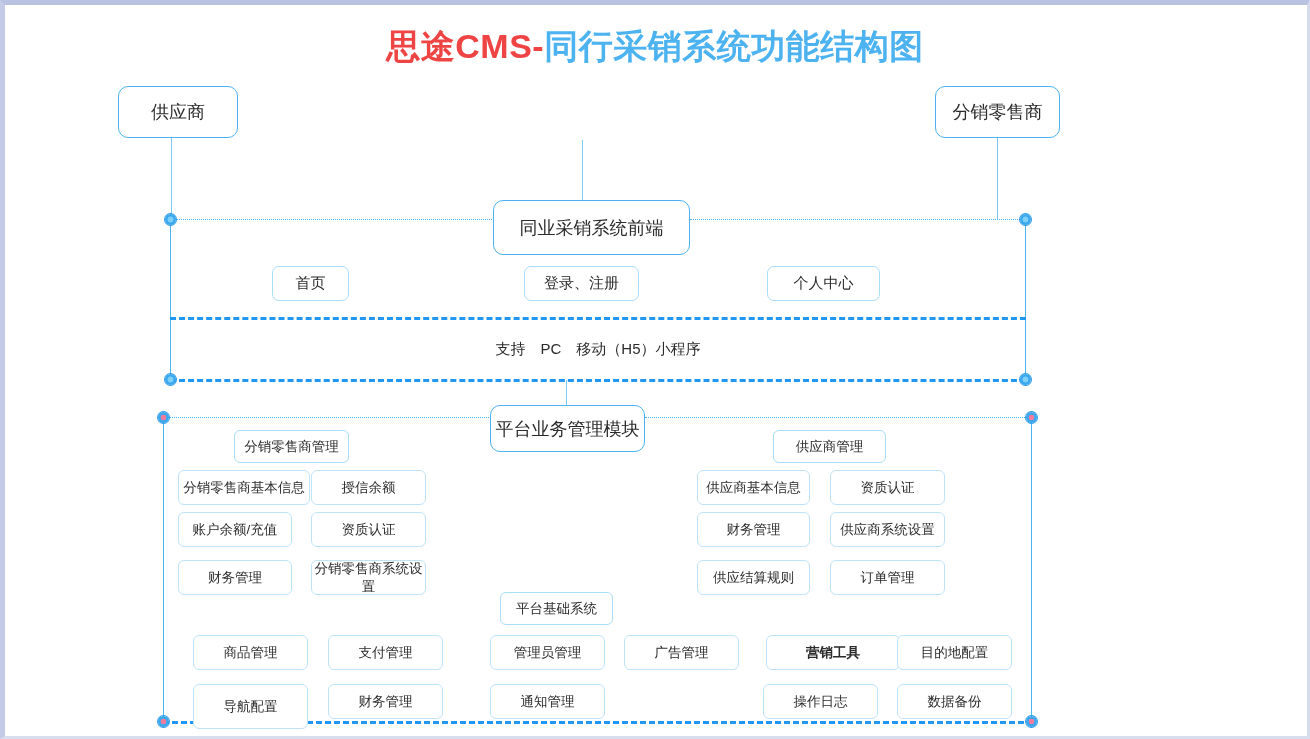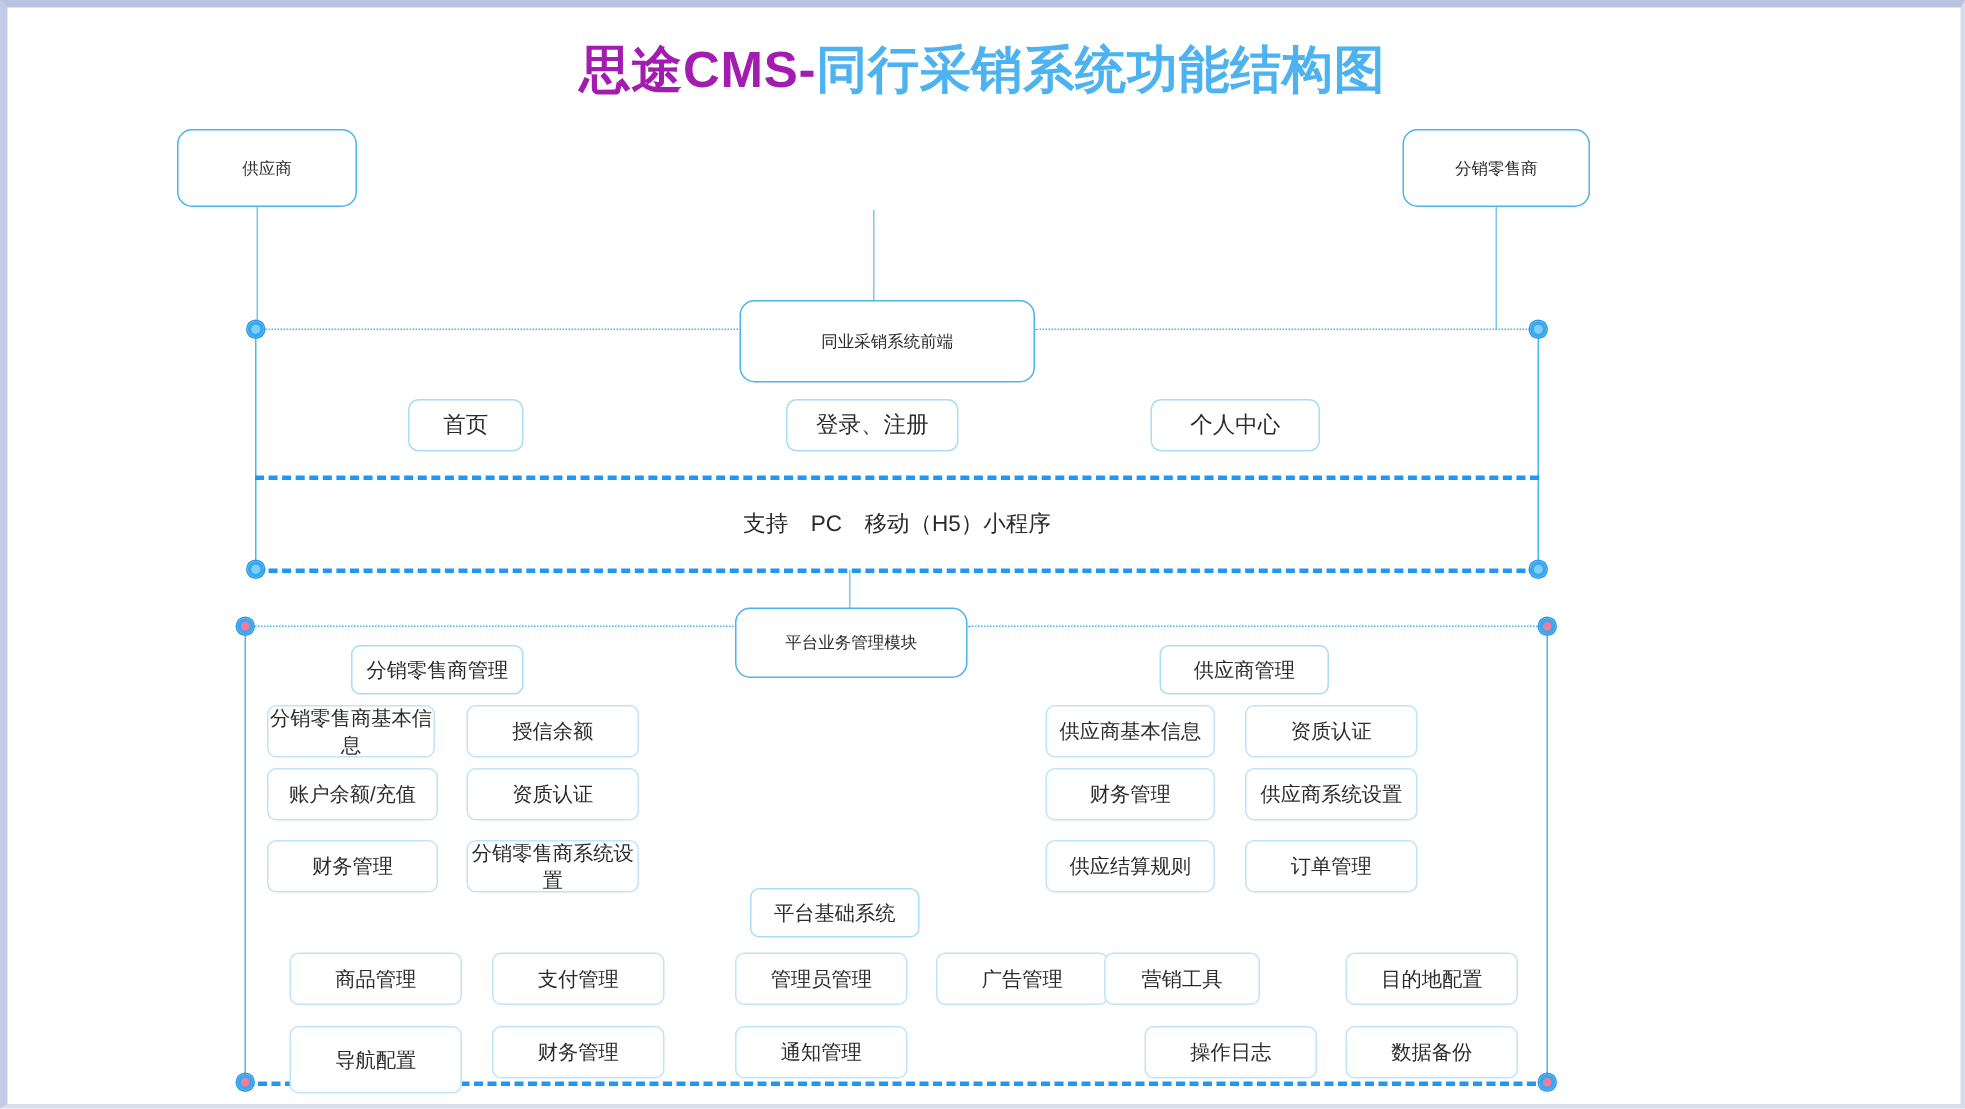--- a/index.html
+++ b/index.html
@@ -17,36 +17,36 @@
     border-bottom:3px solid #d9deee;
     background:#ffffff;
   }
   #canvas{position:absolute;left:0;top:0;width:1310px;height:739px;}
 
   
   #title{
     position:absolute;left:0;top:24px;width:1310px;text-align:center;
     font-size:34px;font-weight:bold;letter-spacing:.5px;white-space:nowrap;
   }
-  #title .t-dark{color:#a21caf;}
+  #title .t-dark{color:#ef4444;}
   #title .t-blue{color:#4db2f0;}
 
   
   .node{
     position:absolute;box-sizing:border-box;
     background:#ffffff;
     border:1px solid #a8dcf7;
     border-radius:7px;
     color:#2b2b2b;
     display:flex;align-items:center;justify-content:center;
     text-align:center;
     font-size:15px;
     z-index:6;
   }
-  .node.strong{border:1.6px solid #4db2f0;border-radius:10px;font-size:11px;}
+  .node.strong{border:1.6px solid #4db2f0;border-radius:10px;font-size:18px;}
   .node.small{font-size:13.5px;border-radius:6px;}
   .node.leaf{font-size:13.5px;border:1px solid #bfe4fa;border-radius:6px;}
 
   
   .vline{position:absolute;width:0;border-left:1.4px solid #7cc8f0;z-index:2;}
 
   
   .dot-h{position:absolute;height:0;border-top:1.6px dotted #4db2f0;z-index:3;}
   
   .dash-h{position:absolute;height:0;border-top:3.4px dashed #2196f3;z-index:3;}
@@ -123,21 +123,21 @@
 
   <div class="handle" style="left:158px;top:412px;"></div>
   <div class="handle" style="left:1026px;top:412px;"></div>
   <div class="handle" style="left:158px;top:716px;"></div>
   <div class="handle" style="left:1026px;top:716px;"></div>
 
   <div class="node strong" style="left:490px;top:405px;width:155px;height:47px;">平台业务管理模块</div>
 
   <div class="node small" style="left:234px;top:430px;width:115px;height:33px;">分销零售商管理</div>
 
-  <div class="node leaf" style="left:178px;top:470px;width:112px;height:35px;">分销零售商基本信息</div>
+  <div class="node leaf" style="left:178px;top:470px;width:132px;height:35px;">分销零售商基本信息</div>
   <div class="node leaf" style="left:311px;top:470px;width:115px;height:35px;">授信余额</div>
   <div class="node leaf" style="left:178px;top:512px;width:114px;height:35px;">账户余额/充值</div>
   <div class="node leaf" style="left:311px;top:512px;width:115px;height:35px;">资质认证</div>
   <div class="node leaf" style="left:178px;top:560px;width:114px;height:35px;">财务管理</div>
   <div class="node leaf" style="left:311px;top:560px;width:115px;height:35px;">分销零售商系统设置</div>
 
   <div class="node small" style="left:773px;top:430px;width:113px;height:33px;">供应商管理</div>
 
   <div class="node leaf" style="left:697px;top:470px;width:113px;height:35px;">供应商基本信息</div>
   <div class="node leaf" style="left:830px;top:470px;width:115px;height:35px;">资质认证</div>
@@ -145,21 +145,21 @@
   <div class="node leaf" style="left:830px;top:512px;width:115px;height:35px;">供应商系统设置</div>
   <div class="node leaf" style="left:697px;top:560px;width:113px;height:35px;">供应结算规则</div>
   <div class="node leaf" style="left:830px;top:560px;width:115px;height:35px;">订单管理</div>
 
   <div class="node small" style="left:500px;top:592px;width:113px;height:33px;">平台基础系统</div>
 
   <div class="node leaf" style="left:193px;top:635px;width:115px;height:35px;">商品管理</div>
   <div class="node leaf" style="left:328px;top:635px;width:115px;height:35px;">支付管理</div>
   <div class="node leaf" style="left:490px;top:635px;width:115px;height:35px;">管理员管理</div>
   <div class="node leaf" style="left:624px;top:635px;width:115px;height:35px;">广告管理</div>
-  <div class="node leaf" style="left:736px;top:635px;width:104px;height:35px;">营销工具</div>
+  <div class="node leaf" style="left:766px;top:635px;width:134px;height:35px;font-weight:bold;">营销工具</div>
   <div class="node leaf" style="left:897px;top:635px;width:115px;height:35px;">目的地配置</div>
 
   <div class="node leaf" style="left:193px;top:684px;width:115px;height:45px;">导航配置</div>
   <div class="node leaf" style="left:328px;top:684px;width:115px;height:35px;">财务管理</div>
   <div class="node leaf" style="left:490px;top:684px;width:115px;height:35px;">通知管理</div>
   <div class="node leaf" style="left:763px;top:684px;width:115px;height:35px;">操作日志</div>
   <div class="node leaf" style="left:897px;top:684px;width:115px;height:35px;">数据备份</div>
 
 </div>
 

